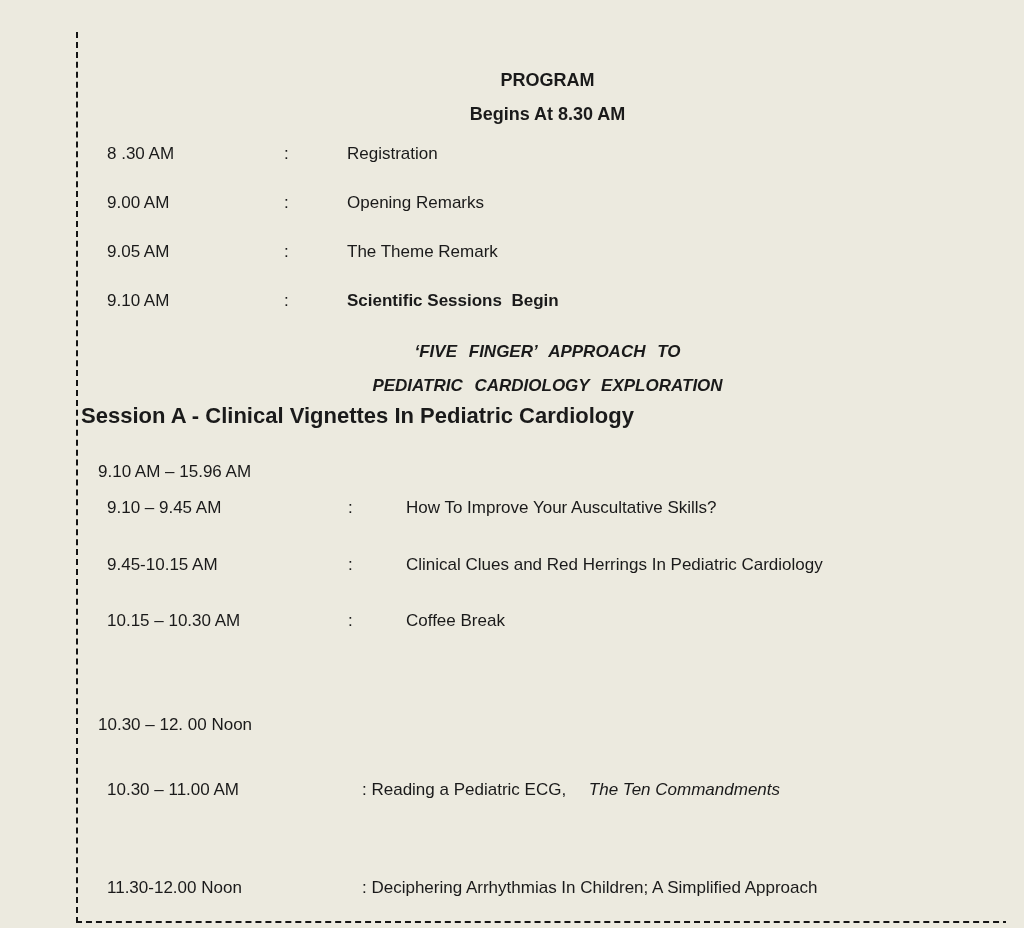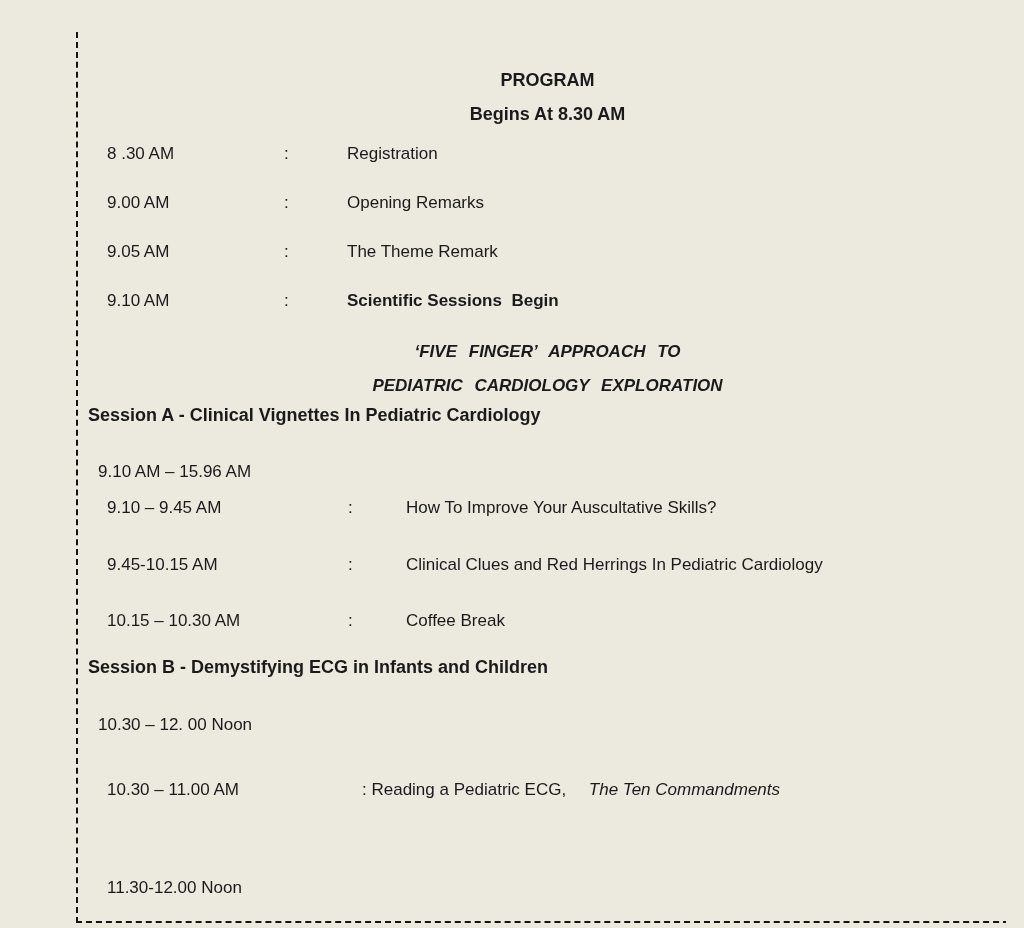--- a/index.html
+++ b/index.html
@@ -61,22 +61,22 @@
   .row .d { position: absolute; white-space: pre; }
   .g1 .c { left: 239px; }
   .g1 .d { left: 302px; }
   .g2 .c { left: 303px; }
   .g2 .d { left: 361px; }
   .g3 .d { left: 308px; }
   .bold { font-weight: 700; }
   .italic { font-style: italic; }
   .section-heading {
     position: absolute;
-    left: 52px;
-    font-size: 18px;
+    left: 45px;
+    font-size: 22px;
     line-height: 21px;
     font-weight: 700;
     white-space: pre;
   }
   .timespan {
     position: absolute;
     left: 62px;
     font-size: 17px;
     line-height: 21px;
     white-space: pre;
@@ -131,23 +131,23 @@
     <span class="t">9.45-10.15 AM</span>
     <span class="c">:</span>
     <span class="d">Clinical Clues and Red Herrings In Pediatric Cardiology</span>
   </div>
   <div class="row g2" style="top:565px">
     <span class="t">10.15 – 10.30 AM</span>
     <span class="c">:</span>
     <span class="d">Coffee Break</span>
   </div>
 
-  <div class="section-heading" style="top:621px">Session B - Demystifying ECG in Infants and Children</div>
   <div class="timespan" style="top:678px">10.30 – 12. 00 Noon</div>
 
   <div class="row g3" style="top:734px">
     <span class="t">10.30 – 11.00 AM</span>
     <span class="d"><span>: Reading a Pediatric ECG, </span><span class="italic">The Ten Commandments</span></span>
   </div>
   <div class="row g3" style="top:832px">
     <span class="t">11.30-12.00 Noon</span>
+    <span class="d"><span>: Deciphering Arrhythmias In Children; A Simplified Approach</span></span>
   </div>
 </div>
 
 </body></html>

